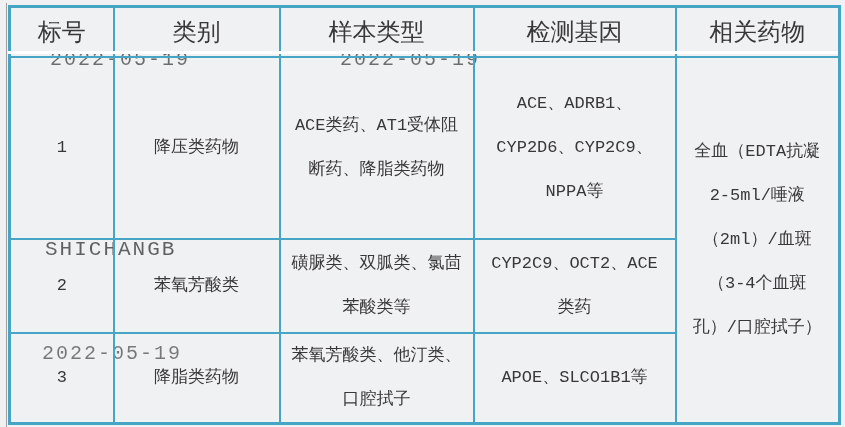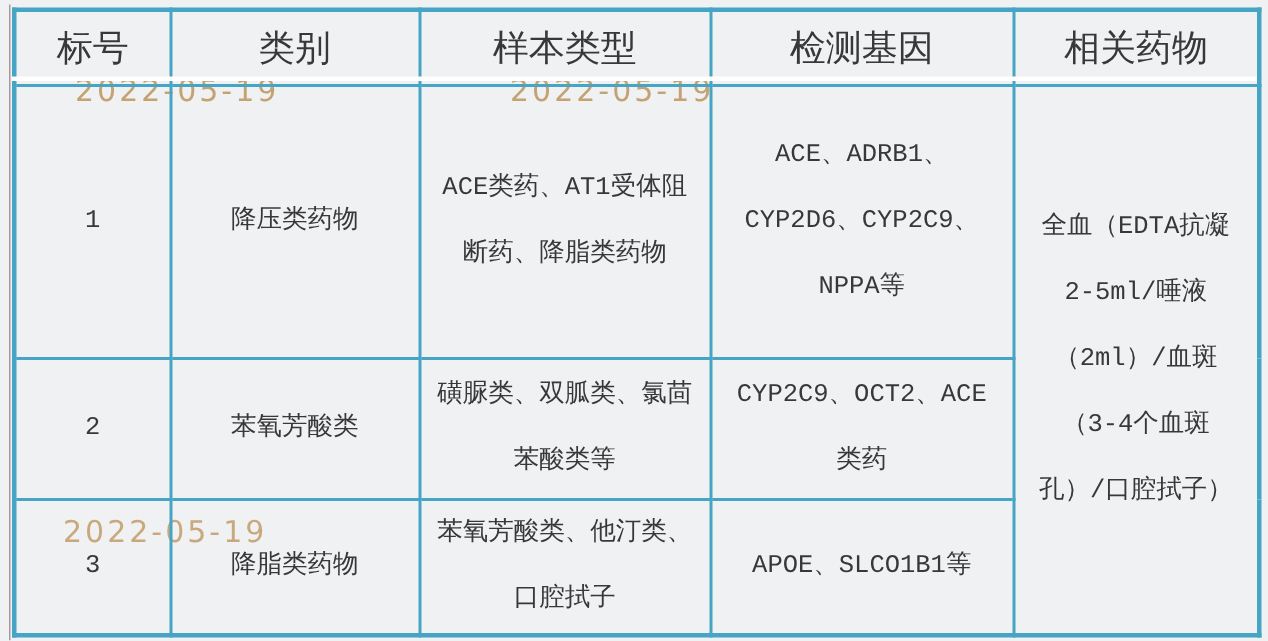--- a/index.html
+++ b/index.html
@@ -26,26 +26,27 @@
     top: 3px;
     width: 1px;
     height: 424px;
     background: #a59a9e;
     z-index: 4;
   }
   
   .wm {
     position: absolute;
     z-index: 1;
-    color: #a16207;
+    color: #000000;
     opacity: 0.55;
     letter-spacing: 2px;
     font-size: 20px;
     white-space: nowrap;
     user-select: none;
+    font-family: Liberation Mono, monospace;
   }
   .wm1 { left: 50px;  top: 48px; }
   .wm2 { left: 340px; top: 48px; }
   .wm3 { left: 45px;  top: 238px; font-size: 21px; opacity: 0.6; }
   .wm4 { left: 42px;  top: 342px; opacity: 0.5; }
   table.main {
     position: absolute;
     left: 8px;
     top: 5px;
     width: 830px;
@@ -92,20 +93,21 @@
 </style>
 </head>
 <body>
 
 <div class="page">
 
   <div class="left-rule"></div>
 
   <span class="wm wm1">2022-05-19</span>
   <span class="wm wm2">2022-05-19</span>
+  <span class="wm wm3">SHICHANGB</span>
   <span class="wm wm4">2022-05-19</span>
 
   <table class="main">
     <colgroup>
       <col style="width:104px">
       <col style="width:166px">
       <col style="width:194px">
       <col style="width:202px">
       <col style="width:164px">
     </colgroup>

